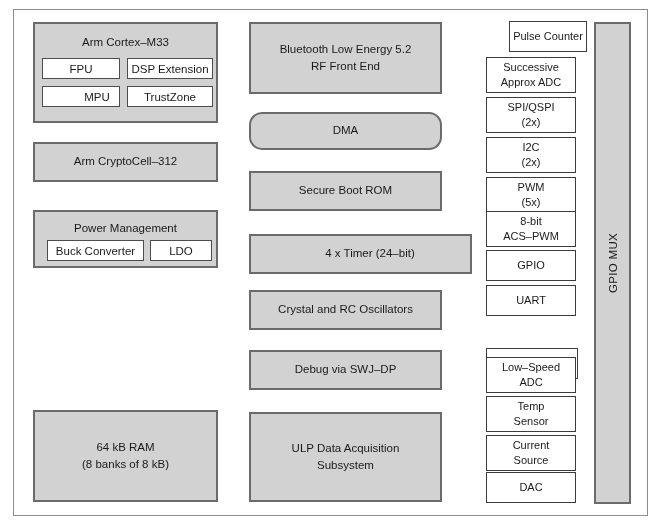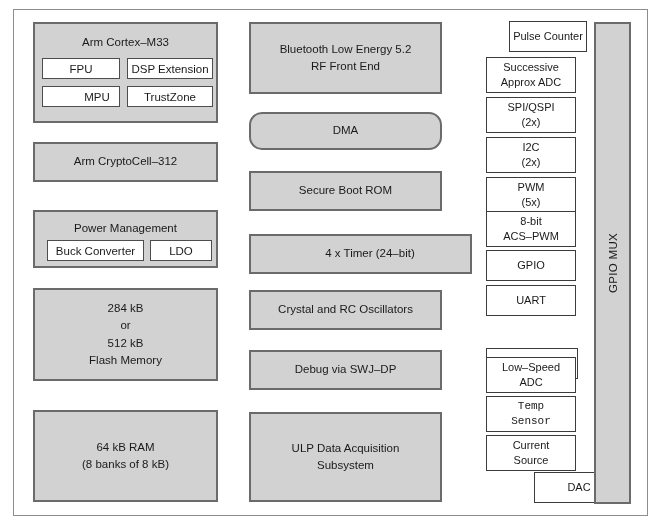--- a/index.html
+++ b/index.html
@@ -138,26 +138,20 @@
   <div class="block" style="left:33px; top:210px; width:185px; height:58px; justify-content:flex-start; padding-top:8px;">
     <span class="block-title">Power Management</span>
   </div>
   <div class="subblock" style="left:47px; top:240px; width:97px; height:21px;">
     <span>Buck Converter</span>
   </div>
   <div class="subblock" style="left:150px; top:240px; width:62px; height:21px;">
     <span>LDO</span>
   </div>
 
-  <div class="block" style="left:33px; top:288px; width:185px; height:93px;">
-    <span class="line">284  kB</span>
-    <span class="line">or</span>
-    <span class="line">512  kB</span>
-    <span class="line">Flash Memory</span>
-  </div>
 
   <div class="block" style="left:33px; top:410px; width:185px; height:92px;">
     <span class="line">64 kB RAM</span>
     <span class="line">(8 banks of 8 kB)</span>
   </div>
 
   <div class="block" style="left:249px; top:22px; width:193px; height:72px;">
     <span class="line">Bluetooth Low Energy 5.2</span>
     <span class="line">RF Front End</span>
   </div>
@@ -226,31 +220,31 @@
 
   <div class="peri" style="left:486px; top:312px; width:92px; height:31px;margin-top:36px;">
     <span class="line">ACOMP</span>
   </div>
 
   <div class="peri" style="left:486px; top:357px; width:90px; height:36px;">
     <span class="line">Low–Speed</span>
     <span class="line">ADC</span>
   </div>
 
-  <div class="peri" style="left:486px; top:396px; width:90px; height:36px;font-family:Liberation Mono, monospace;">
+  <div class="peri" style="left:486px; top:396px; width:90px; height:36px;">
     <span class="line">Temp</span>
     <span class="line">Sensor</span>
   </div>
 
   <div class="peri" style="left:486px; top:435px; width:90px; height:36px;">
     <span class="line">Current</span>
     <span class="line">Source</span>
   </div>
 
-  <div class="peri" style="left:486px; top:472px; width:90px; height:31px;margin-left:48px;">
+  <div class="peri" style="left:486px; top:472px; width:90px; height:31px;">
     <span class="line">DAC</span>
   </div>
 
   <div class="mux-bar">
     <span class="mux-label">GPIO MUX</span>
   </div>
 
 </div>
 
 </body></html>

